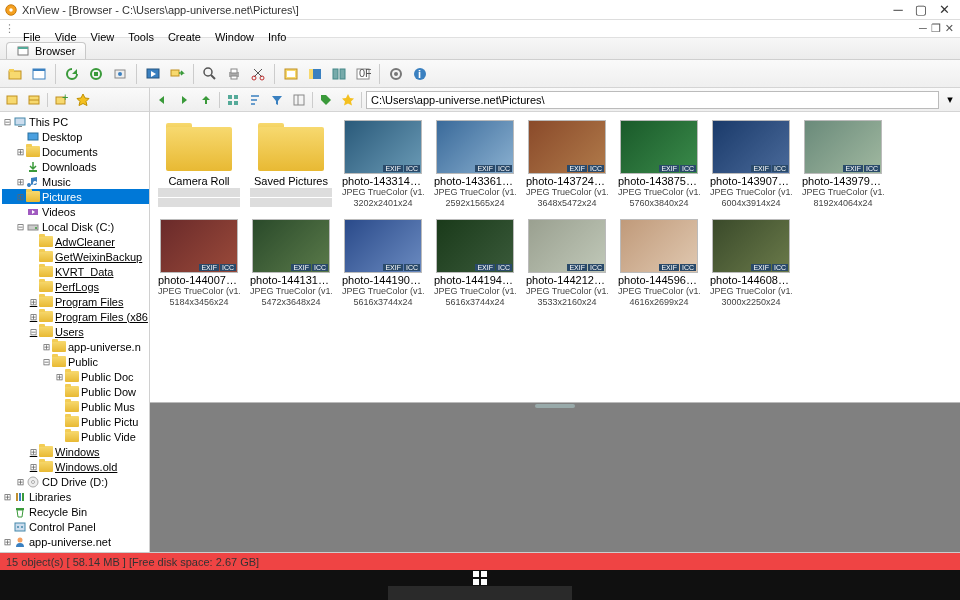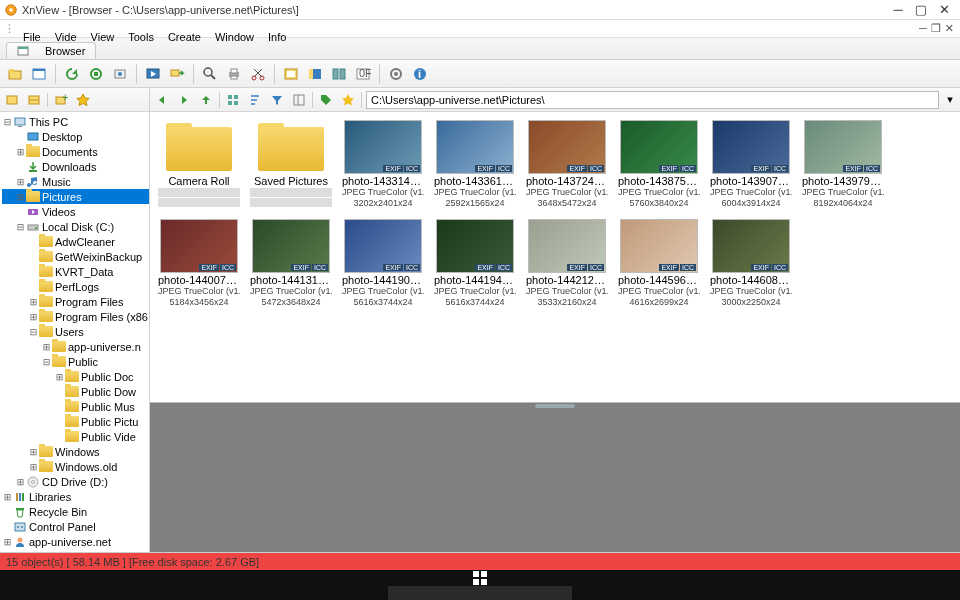--- a/index.html
+++ b/index.html
@@ -7,34 +7,34 @@
 .titlebar { height: 20px; background: #fff; display: flex; align-items: center; padding: 0 4px; border-bottom: 1px solid #ddd; }
 .titlebar .icon { width: 14px; height: 14px; margin-right: 4px; }
 .titlebar .title { flex: 1; color: #333; }
 .titlebar .winbtns { display: flex; gap: 12px; padding-right: 6px; }
 .titlebar .winbtns span { cursor: pointer; color: #333; font-size: 13px; }
 .menubar { height: 18px; display: flex; align-items: center; padding-left: 4px; gap: 2px; background: #fff; border-bottom: 1px solid #e0e0e0; }
 .menubar .handle { width: 10px; color: #888; }
 .menubar .mitem { padding: 1px 7px; cursor: pointer; }
 .menubar .rightctl { margin-left: auto; display: flex; gap: 4px; padding-right: 6px; color: #555; font-size: 10px; }
 .tabbar { height: 22px; background: linear-gradient(#f7f7f7,#ececec); display: flex; align-items: flex-end; padding-left: 6px; border-bottom: 1px solid #cfcfcf; }
-.tab { background: linear-gradient(#fefefe,#f0f0f0); border: 1px solid #c8c8c8; border-bottom: none; border-radius: 4px 4px 0 0; padding: 2px 10px; display: flex; align-items: center; gap: 16px; }
+.tab { background: linear-gradient(#fefefe,#f0f0f0); border: 1px solid #c8c8c8; border-bottom: none; border-radius: 4px 4px 0 0; padding: 2px 10px; display: flex; align-items: center; gap: 6px; }
 .tab svg { width: 12px; height: 12px; }
 .toolbar { height: 28px; background: linear-gradient(#fafafa,#efefef); display: flex; align-items: center; padding: 0 4px; border-bottom: 1px solid #d4d4d4; gap: 2px; }
 .tbtn { width: 22px; height: 22px; display: flex; align-items: center; justify-content: center; border-radius: 2px; cursor: pointer; }
 .tsep { width: 1px; height: 20px; background: #ccc; margin: 0 3px; }
 .content { display: flex; height: calc(600px - 20px - 18px - 22px - 28px - 18px - 30px); }
 .sidebar { width: 150px; border-right: 1px solid #d0d0d0; overflow-y: auto; overflow-x: hidden; background: #fff; position: relative; }
 .sidebar-tools { height: 24px; background: linear-gradient(#fafafa,#efefef); border-bottom: 1px solid #d4d4d4; display: flex; align-items: center; padding: 0 3px; gap: 4px; }
 .tree { padding: 2px 0 2px 2px; white-space: nowrap; }
 .tnode { display: flex; align-items: center; height: 15px; cursor: pointer; }
 .tnode.selected { background: #0078d7; color: #fff; }
 .tnode .exp { width: 11px; text-align: center; color: #666; font-size: 9px; }
 .tnode .ticon { width: 14px; height: 14px; margin-right: 2px; display: flex; align-items: center; justify-content: center; }
-.indent0 { padding-left: 0px; } .indent1 { padding-left: 13px; } .indent2 { padding-left: 26px; }
+.indent0 { padding-left: 0px; } .indent1 { padding-left: 13px; } .indent2 { padding-left: 26px; text-decoration: underline; }
 .indent3 { padding-left: 39px; } .indent4 { padding-left: 52px; }
 .main { flex: 1; display: flex; flex-direction: column; }
 .navbar { height: 24px; background: linear-gradient(#fafafa,#efefef); border-bottom: 1px solid #d4d4d4; display: flex; align-items: center; padding: 0 3px; gap: 4px; }
 .navbar .addr { flex: 1; height: 18px; border: 1px solid #bbb; background: #fff; padding: 0 4px; display: flex; align-items: center; font-size: 11px; }
 .thumbs { flex: 1; background: #fff; padding: 8px; display: flex; flex-wrap: wrap; align-content: flex-start; gap: 10px; overflow: auto; }
 .titem { width: 82px; display: flex; flex-direction: column; align-items: center; cursor: pointer; }
 .titem .thumb { width: 78px; height: 54px; border: 1px solid #bbb; display: flex; align-items: center; justify-content: center; background: #f4f4f4; position: relative; overflow: hidden; }
 .titem .thumb.folder { border: none; background: none; }
 .titem .cap { width: 100%; text-align: center; font-size: 10px; line-height: 11px; margin-top: 2px; overflow: hidden; }
 .titem .cap .name { color: #000; white-space: nowrap; overflow: hidden; text-overflow: ellipsis; }

